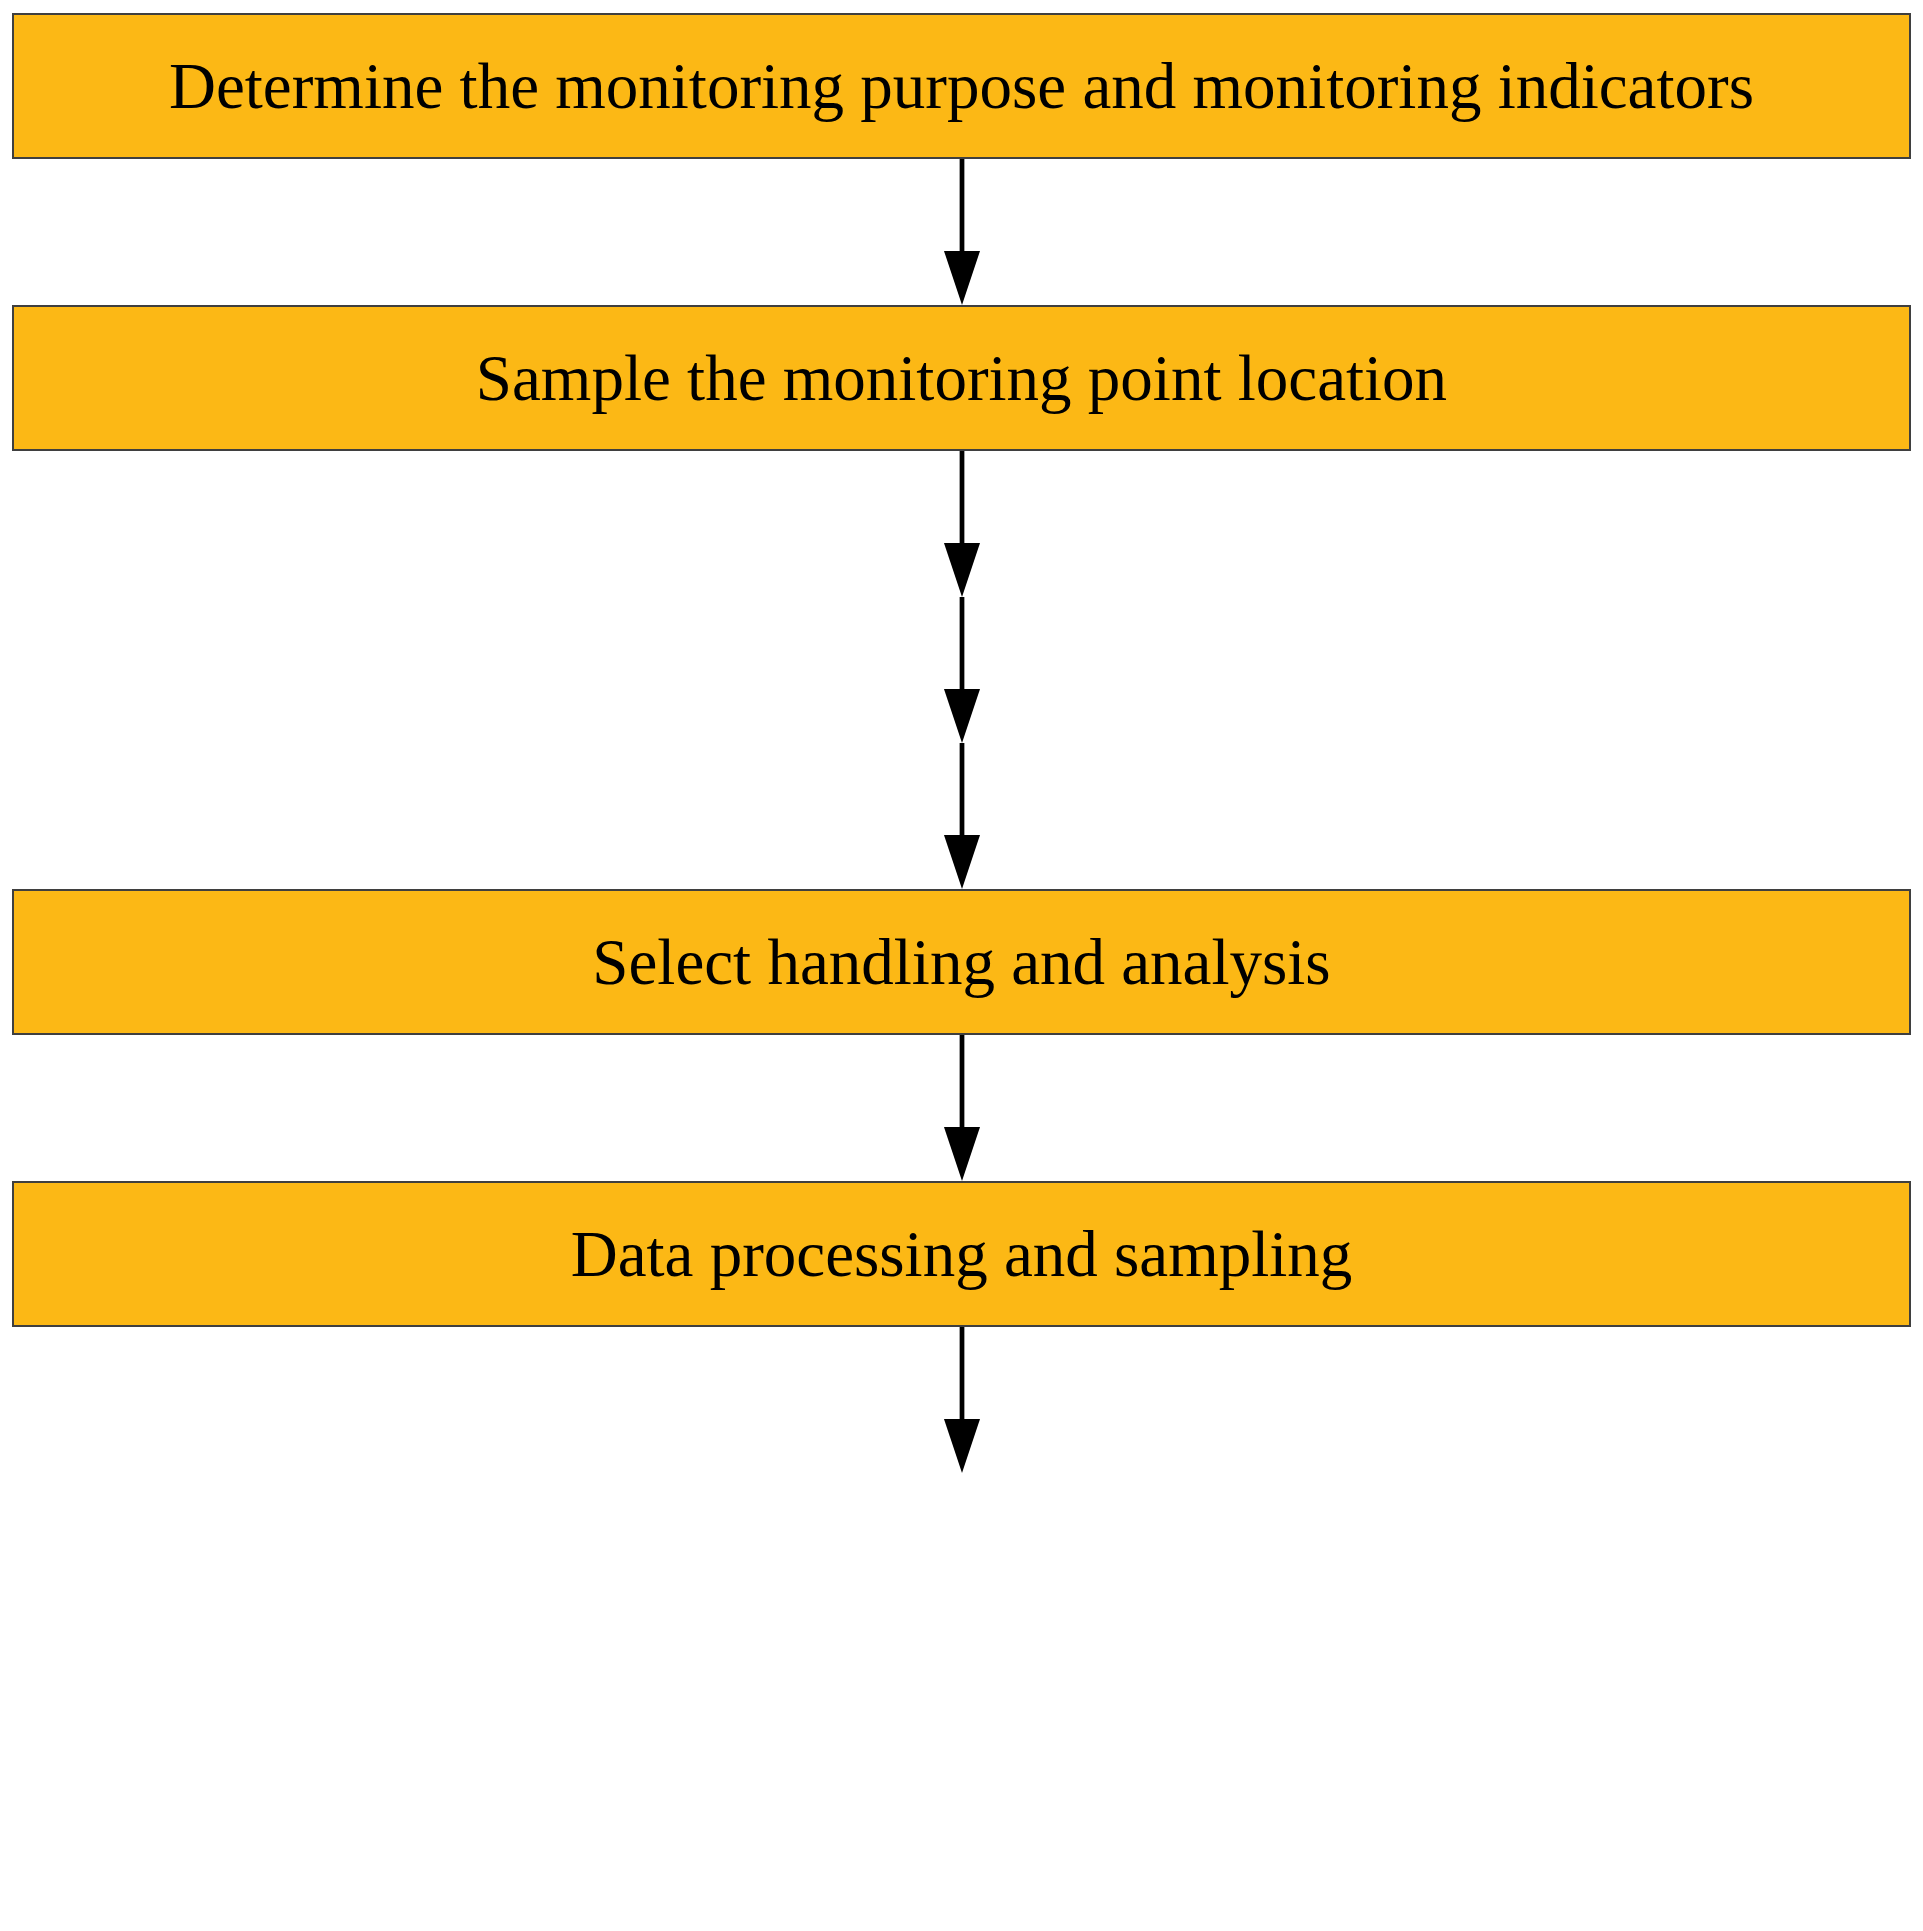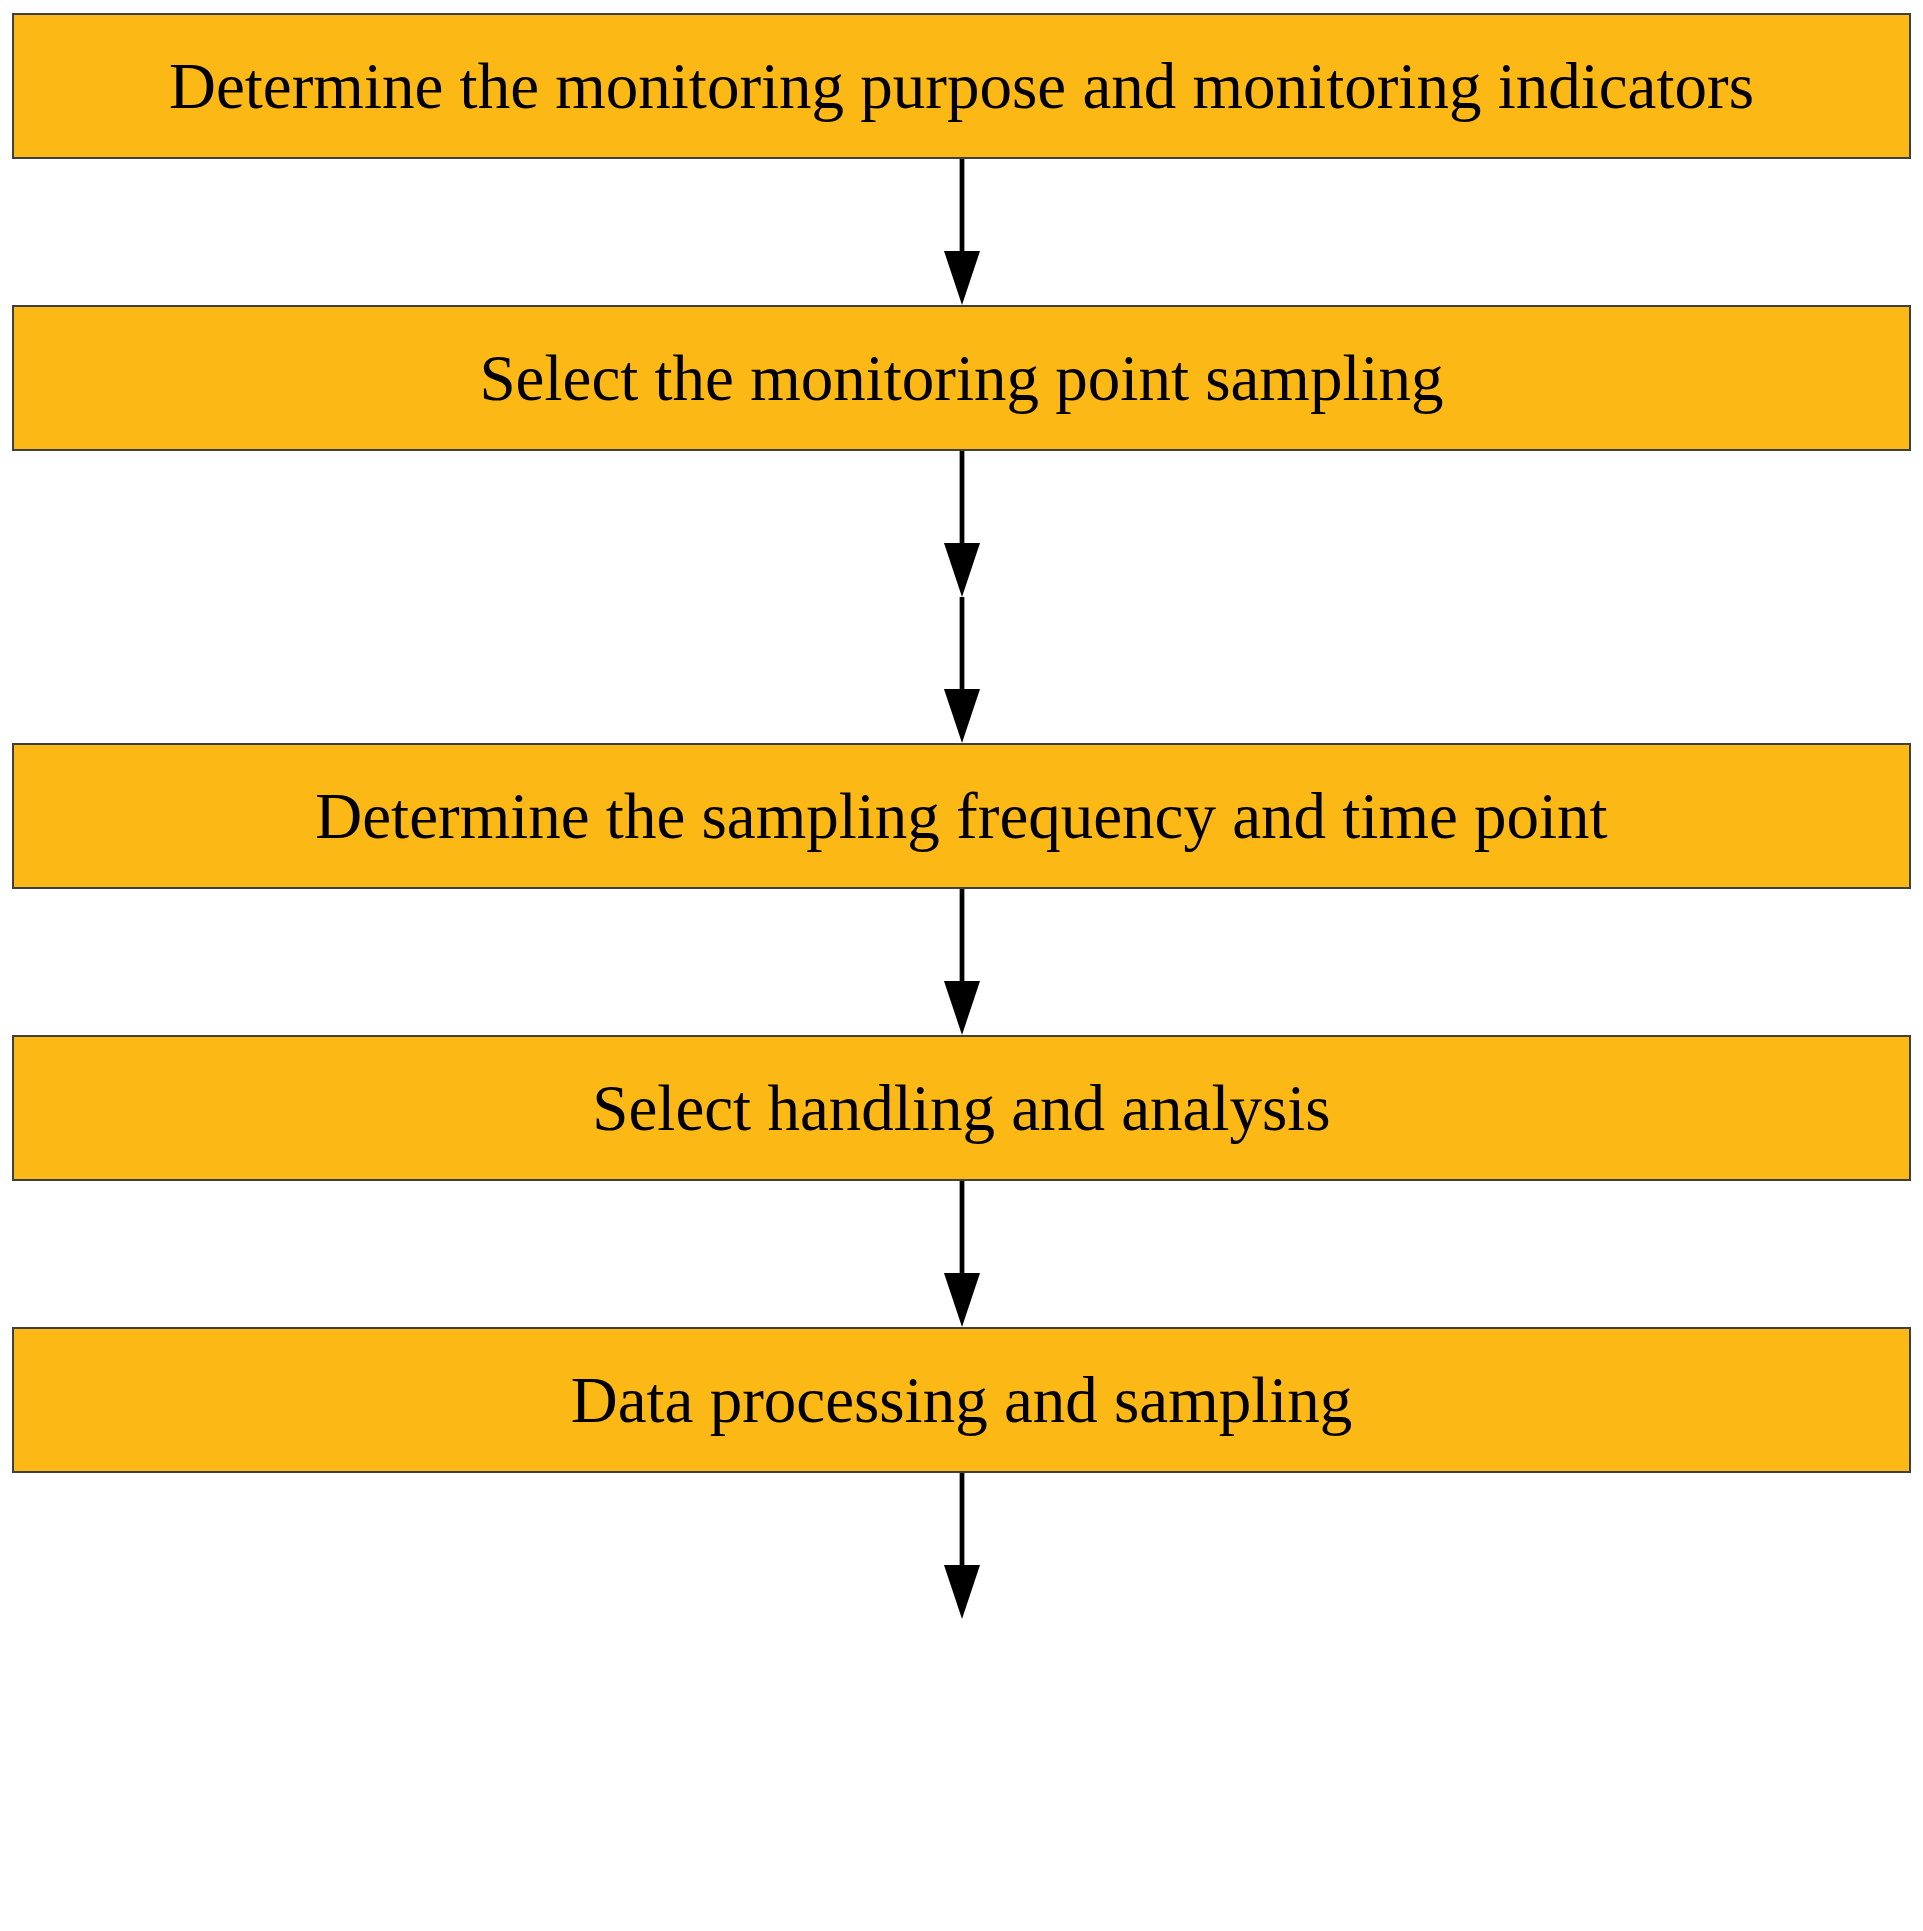--- a/index.html
+++ b/index.html
@@ -57,38 +57,37 @@
 
   <div class="flow-box">Determine the monitoring purpose and monitoring indicators</div>
 
   <div class="arrow-row">
     <svg viewBox="0 0 46 154" xmlns="http://www.w3.org/2000/svg">
       <line x1="23" y1="0" x2="23" y2="100" stroke="#000000" stroke-width="5"></line>
       <polygon points="4,97 42,97 23,154" fill="#000000"></polygon>
     </svg>
   </div>
 
-  <div class="flow-box">Select the monitoring point sampling</div>
+  <div class="flow-box">Sample the monitoring point location</div>
 
   <div class="arrow-row">
     <svg viewBox="0 0 46 154" xmlns="http://www.w3.org/2000/svg">
       <line x1="23" y1="0" x2="23" y2="100" stroke="#000000" stroke-width="5"></line>
       <polygon points="4,97 42,97 23,154" fill="#000000"></polygon>
     </svg>
   </div>
 
 
   <div class="arrow-row">
     <svg viewBox="0 0 46 154" xmlns="http://www.w3.org/2000/svg">
       <line x1="23" y1="0" x2="23" y2="100" stroke="#000000" stroke-width="5"></line>
       <polygon points="4,97 42,97 23,154" fill="#000000"></polygon>
     </svg>
   </div>
 
-  <div class="flow-box">Determine the sampling frequency and time point</div>
 
   <div class="arrow-row">
     <svg viewBox="0 0 46 154" xmlns="http://www.w3.org/2000/svg">
       <line x1="23" y1="0" x2="23" y2="100" stroke="#000000" stroke-width="5"></line>
       <polygon points="4,97 42,97 23,154" fill="#000000"></polygon>
     </svg>
   </div>
 
   <div class="flow-box">Select handling and analysis</div>
 

